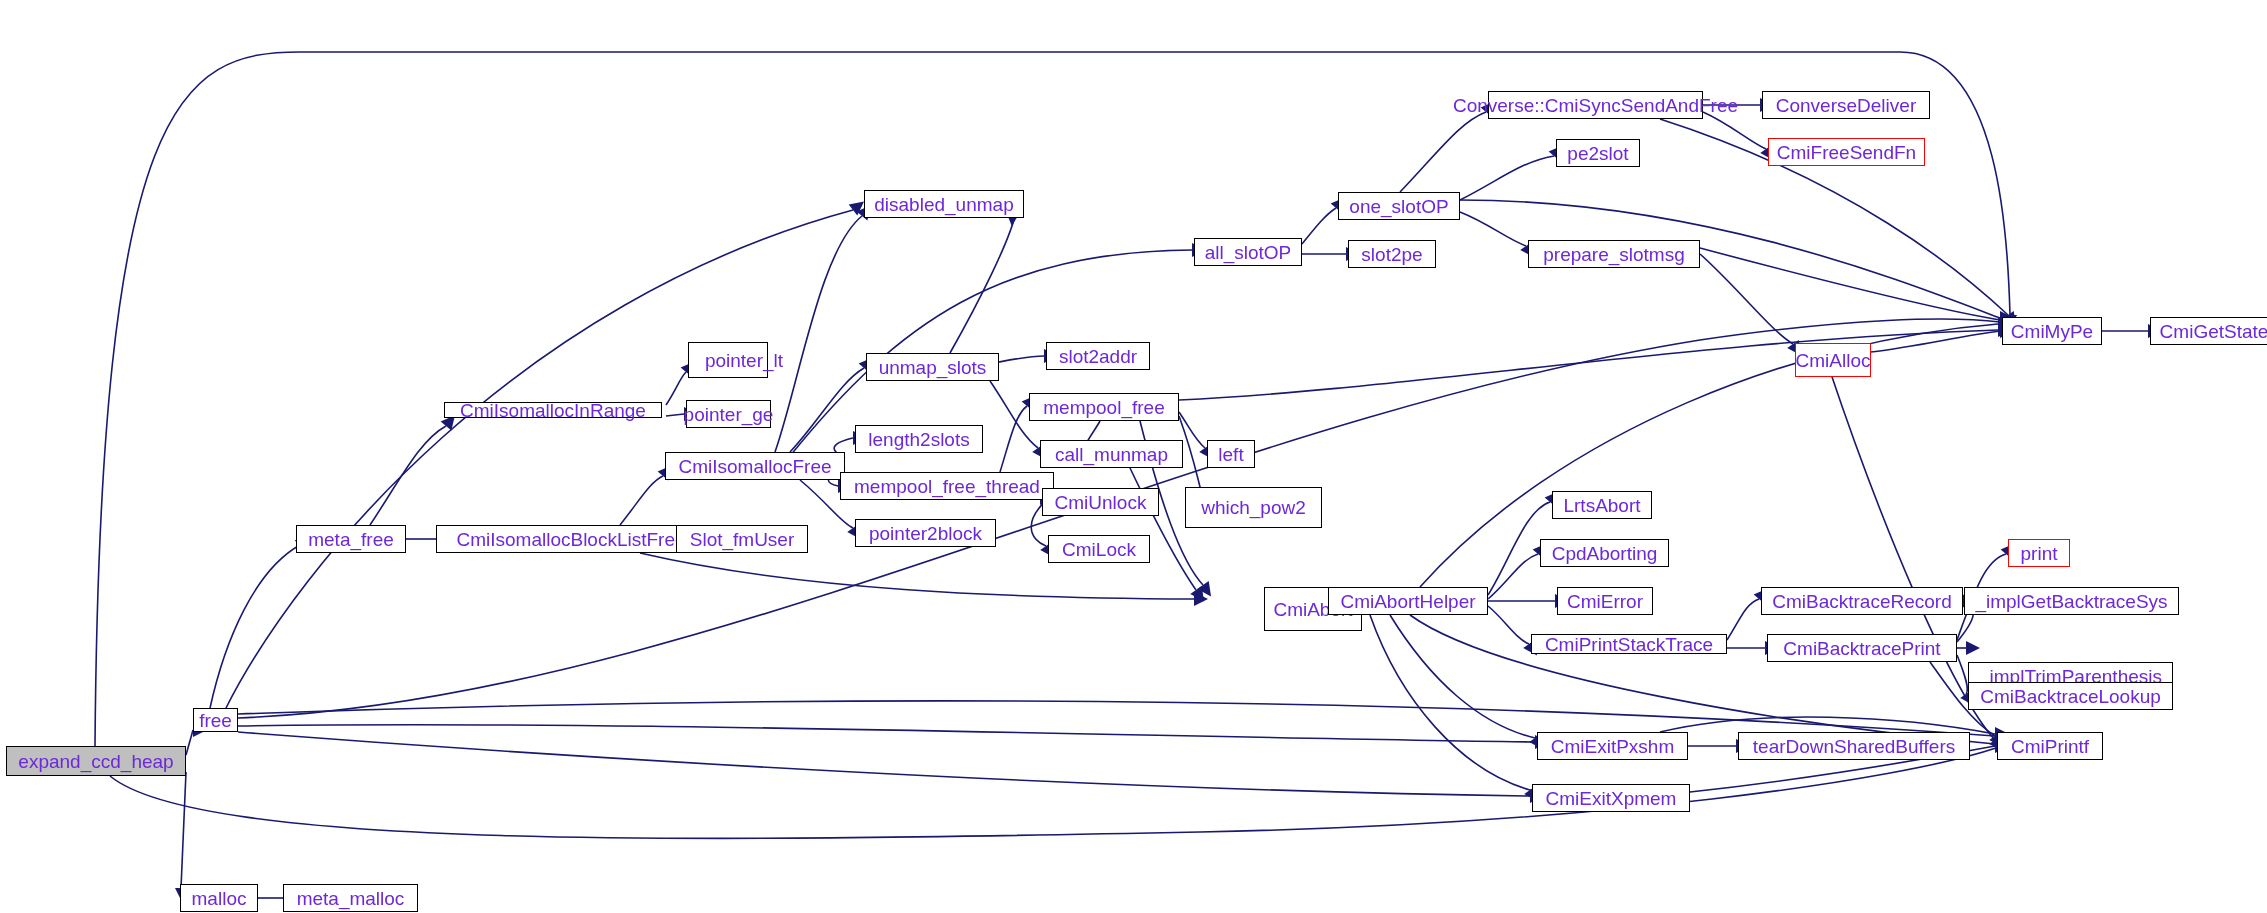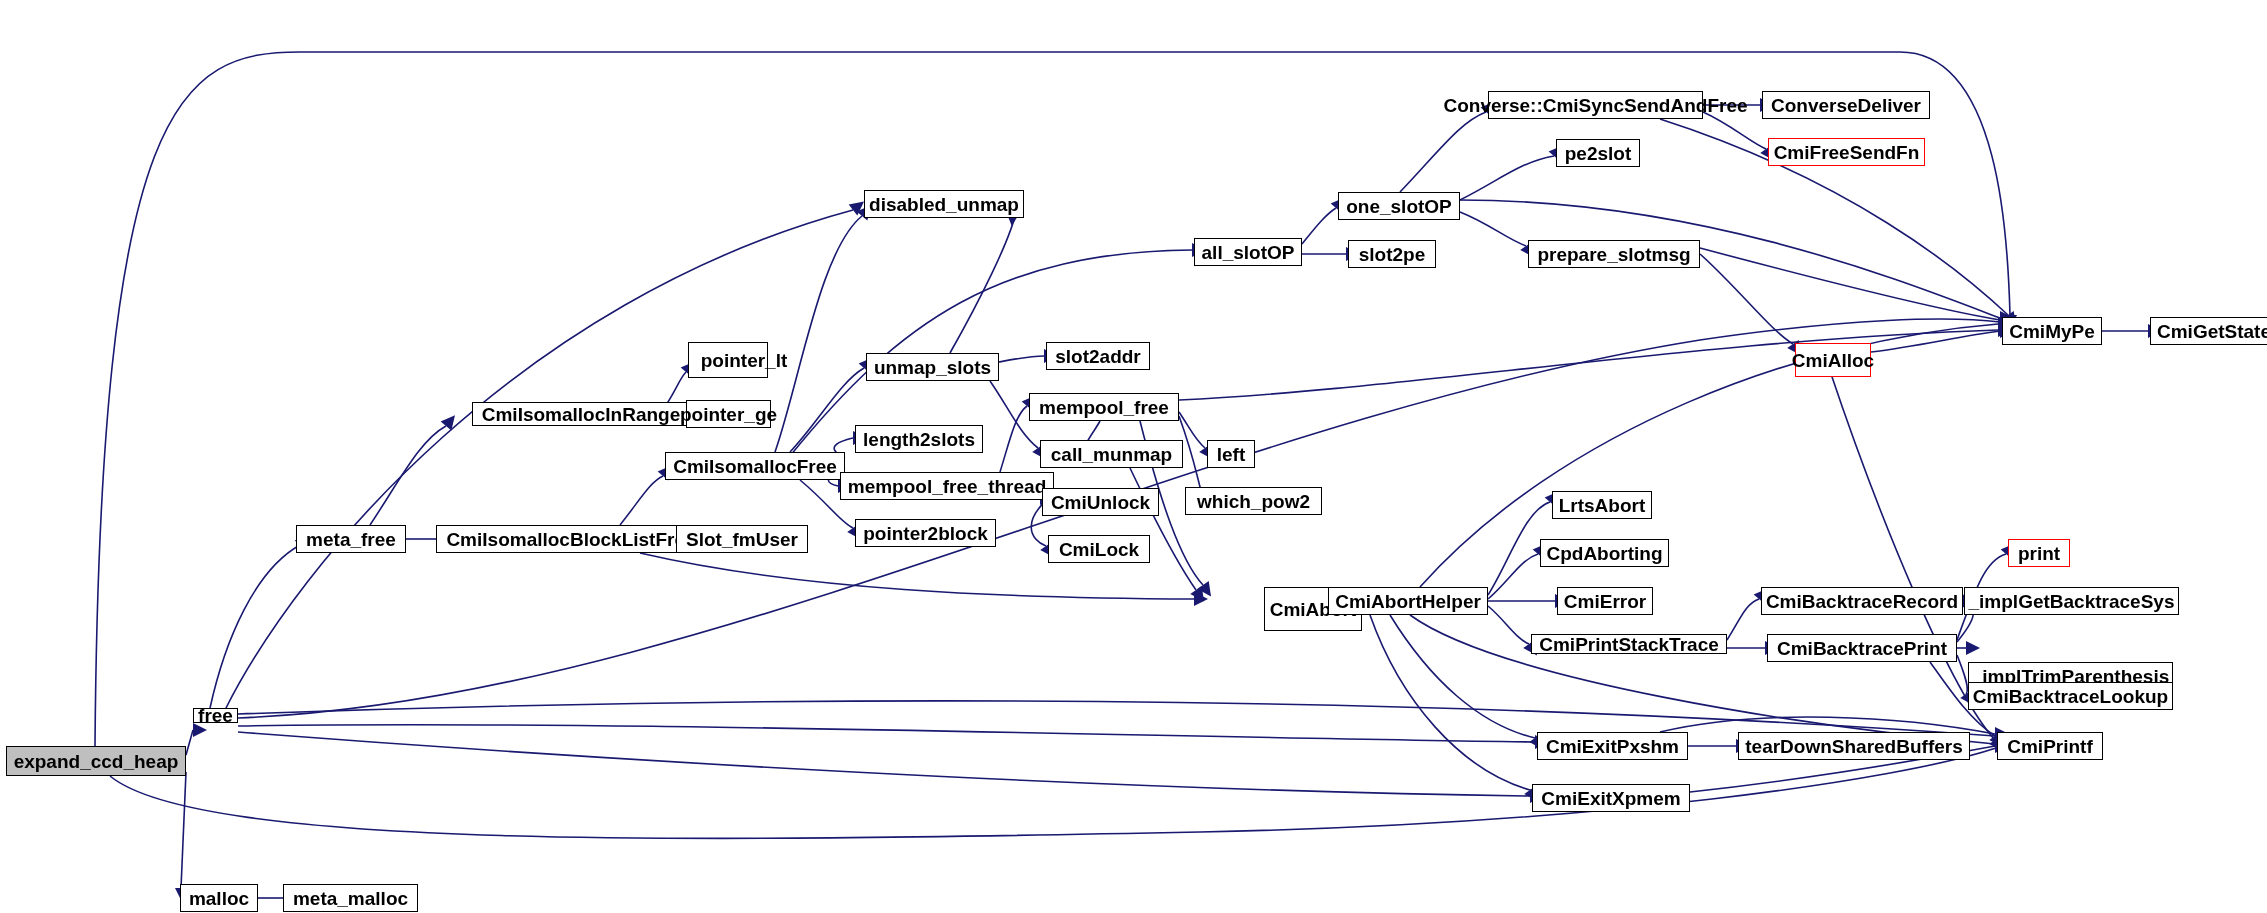--- a/index.html
+++ b/index.html
@@ -10,29 +10,28 @@
     background:#ffffff;
     font-family:"Liberation Sans", sans-serif;
     overflow:hidden;
   }
   #edges{position:absolute;left:0;top:0;width:2267px;height:913px;}
   .node{
     position:absolute;
     box-sizing:border-box;
     border:1.6px solid #000000;
     background:#ffffff;
-    color:#000000;
+    color:#6d28d9;
     font-size:19px;
     line-height:1;
     display:flex;
     align-items:center;
     justify-content:center;
     white-space:nowrap;
     letter-spacing:0px;
-    font-weight:bold;
   }
   .node.red{border-color:#ff0000;}
   .node.root{background:#bfbfbf;border-color:#000000;}
 </style>
 </head>
 <body>
 
 <div id="canvas">
   <svg id="edges" xmlns="http://www.w3.org/2000/svg" viewBox="0 0 2267 913">
       <path d="M 186,755 L 193,730" fill="none" stroke="#191970" stroke-width="1.6"></path>
@@ -170,39 +169,39 @@
       <path d="M 1688,746 L 1736,746" fill="none" stroke="#191970" stroke-width="1.6"></path>
       <polygon points="0,-7 14,0 0,7" fill="#191970" transform="translate(1736,746) rotate(0)"></polygon>
       <path d="M 1660,732 C 1760,708 1900,716 1995,734" fill="none" stroke="#191970" stroke-width="1.6"></path>
       <polygon points="0,-7 14,0 0,7" fill="#191970" transform="translate(1995,734) rotate(0)"></polygon>
       <path d="M 1690,792 C 1800,780 1920,760 1995,746" fill="none" stroke="#191970" stroke-width="1.6"></path>
       <polygon points="0,-7 14,0 0,7" fill="#191970" transform="translate(1995,746) rotate(0)"></polygon>
     </svg>
 <div class="node root" style="left: 6px; top: 746px; width: 180px; height: 30px;">
       <span>expand_ccd_heap</span>
     </div>
-    <div class="node" style="left: 193px; top: 708px; width: 45px; height: 15px;">
+    <div class="node" style="left: 193px; top: 708px; width: 45px; height: 24px;">
       <span>free</span>
     </div>
     <div class="node" style="left: 180px; top: 884px; width: 78px; height: 28px;">
       <span>malloc</span>
     </div>
     <div class="node" style="left: 283px; top: 884px; width: 135px; height: 28px;">
       <span>meta_malloc</span>
     </div>
     <div class="node" style="left: 296px; top: 525px; width: 110px; height: 28px;">
       <span>meta_free</span>
     </div>
     <div class="node" style="left: 436px; top: 525px; width: 270px; height: 28px;">
       <span>CmiIsomallocBlockListFree</span>
     </div>
     <div class="node" style="left: 676px; top: 525px; width: 132px; height: 28px;">
       <span>Slot_fmUser</span>
     </div>
-    <div class="node" style="left: 472px; top: 402px; width: 218px; height: 24px;">
+    <div class="node" style="left: 444px; top: 402px; width: 218px; height: 16px;">
       <span>CmiIsomallocInRange</span>
     </div>
     <div class="node" style="left: 688px; top: 342px; width: 80px; height: 36px; padding-left: 32px;">
       <span>pointer_lt</span>
     </div>
     <div class="node" style="left: 686px; top: 400px; width: 85px; height: 28px; align-items: center;">
       <span>pointer_ge</span>
     </div>
     <div class="node" style="left: 665px; top: 452px; width: 180px; height: 28px;">
       <span>CmiIsomallocFree</span>
@@ -224,21 +223,21 @@
     </div>
     <div class="node" style="left: 1029px; top: 393px; width: 150px; height: 28px;">
       <span>mempool_free</span>
     </div>
     <div class="node" style="left: 1040px; top: 440px; width: 143px; height: 28px;">
       <span>call_munmap</span>
     </div>
     <div class="node" style="left: 1207px; top: 440px; width: 48px; height: 28px;">
       <span>left</span>
     </div>
-    <div class="node" style="left: 1185px; top: 487px; width: 137px; height: 28px;">
+    <div class="node" style="left: 1185px; top: 487px; width: 137px; height: 41px;">
       <span>which_pow2</span>
     </div>
     <div class="node" style="left: 1042px; top: 488px; width: 117px; height: 28px;">
       <span>CmiUnlock</span>
     </div>
     <div class="node" style="left: 1048px; top: 535px; width: 102px; height: 28px;">
       <span>CmiLock</span>
     </div>
     <div class="node" style="left: 855px; top: 190px; width: 160px; height: 28px; margin-left: 9px;">
       <span>disabled_unmap</span>

